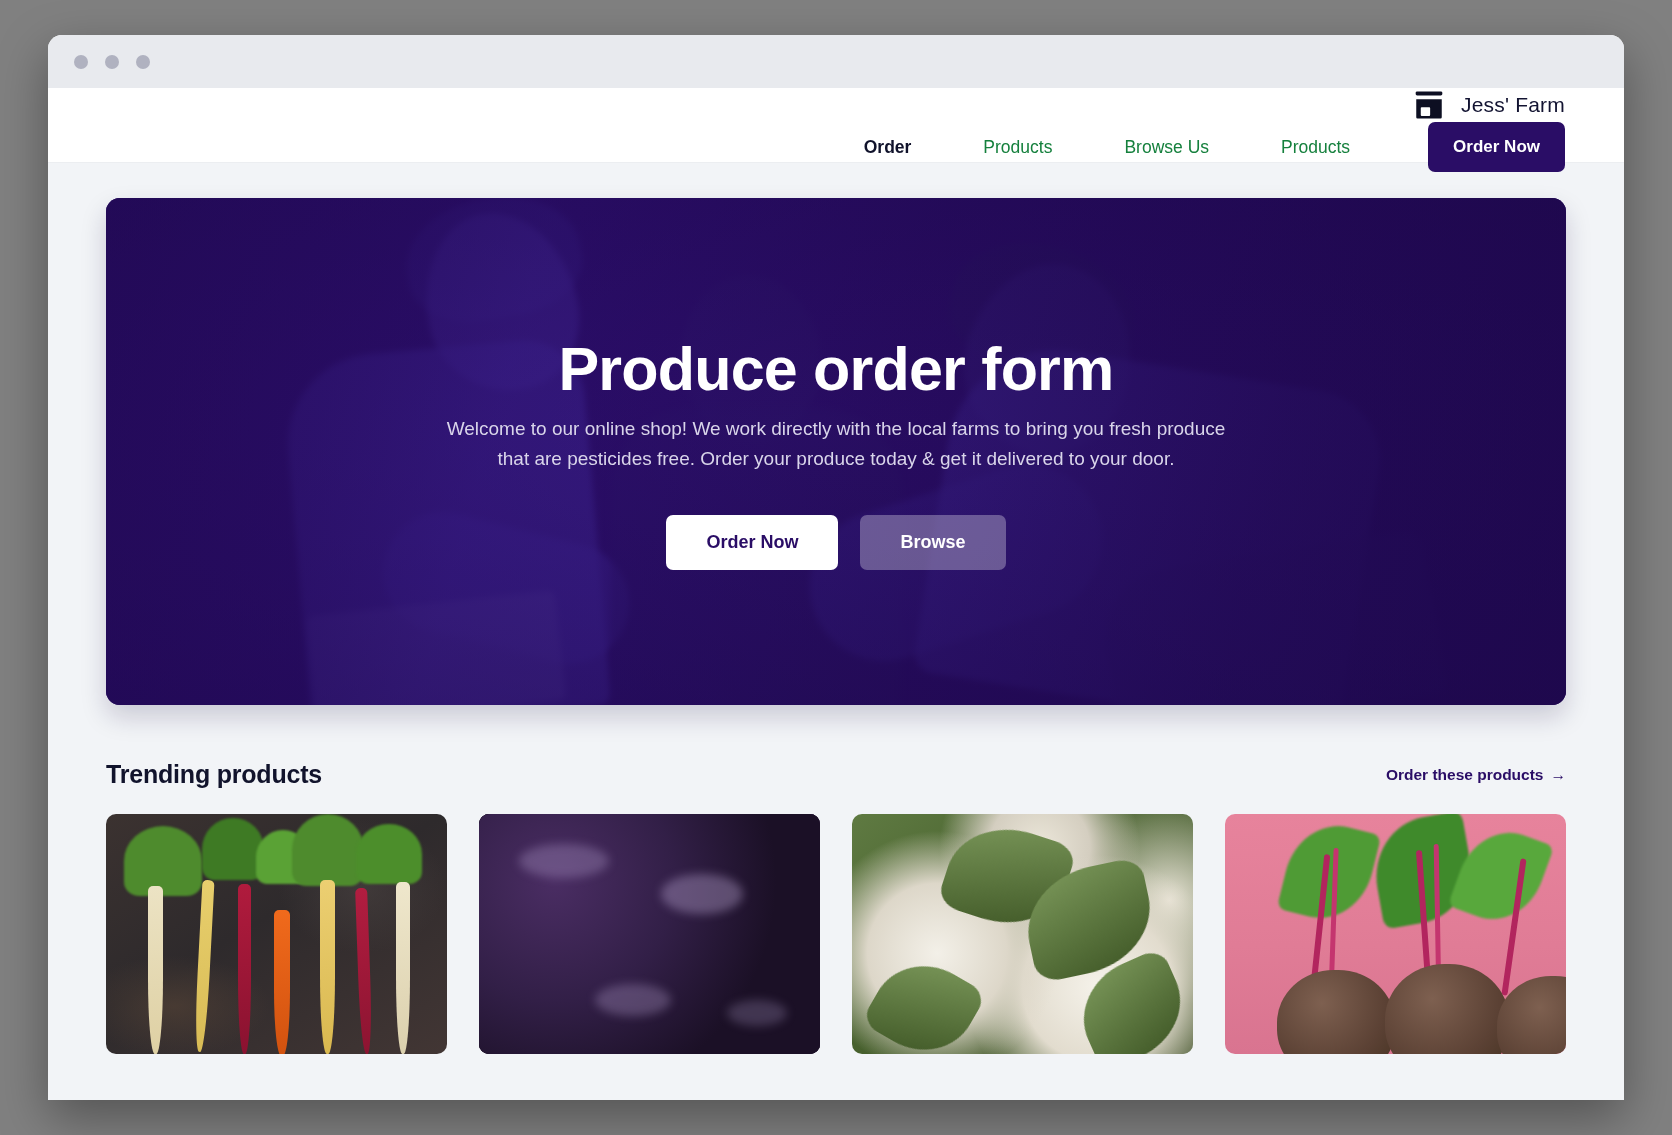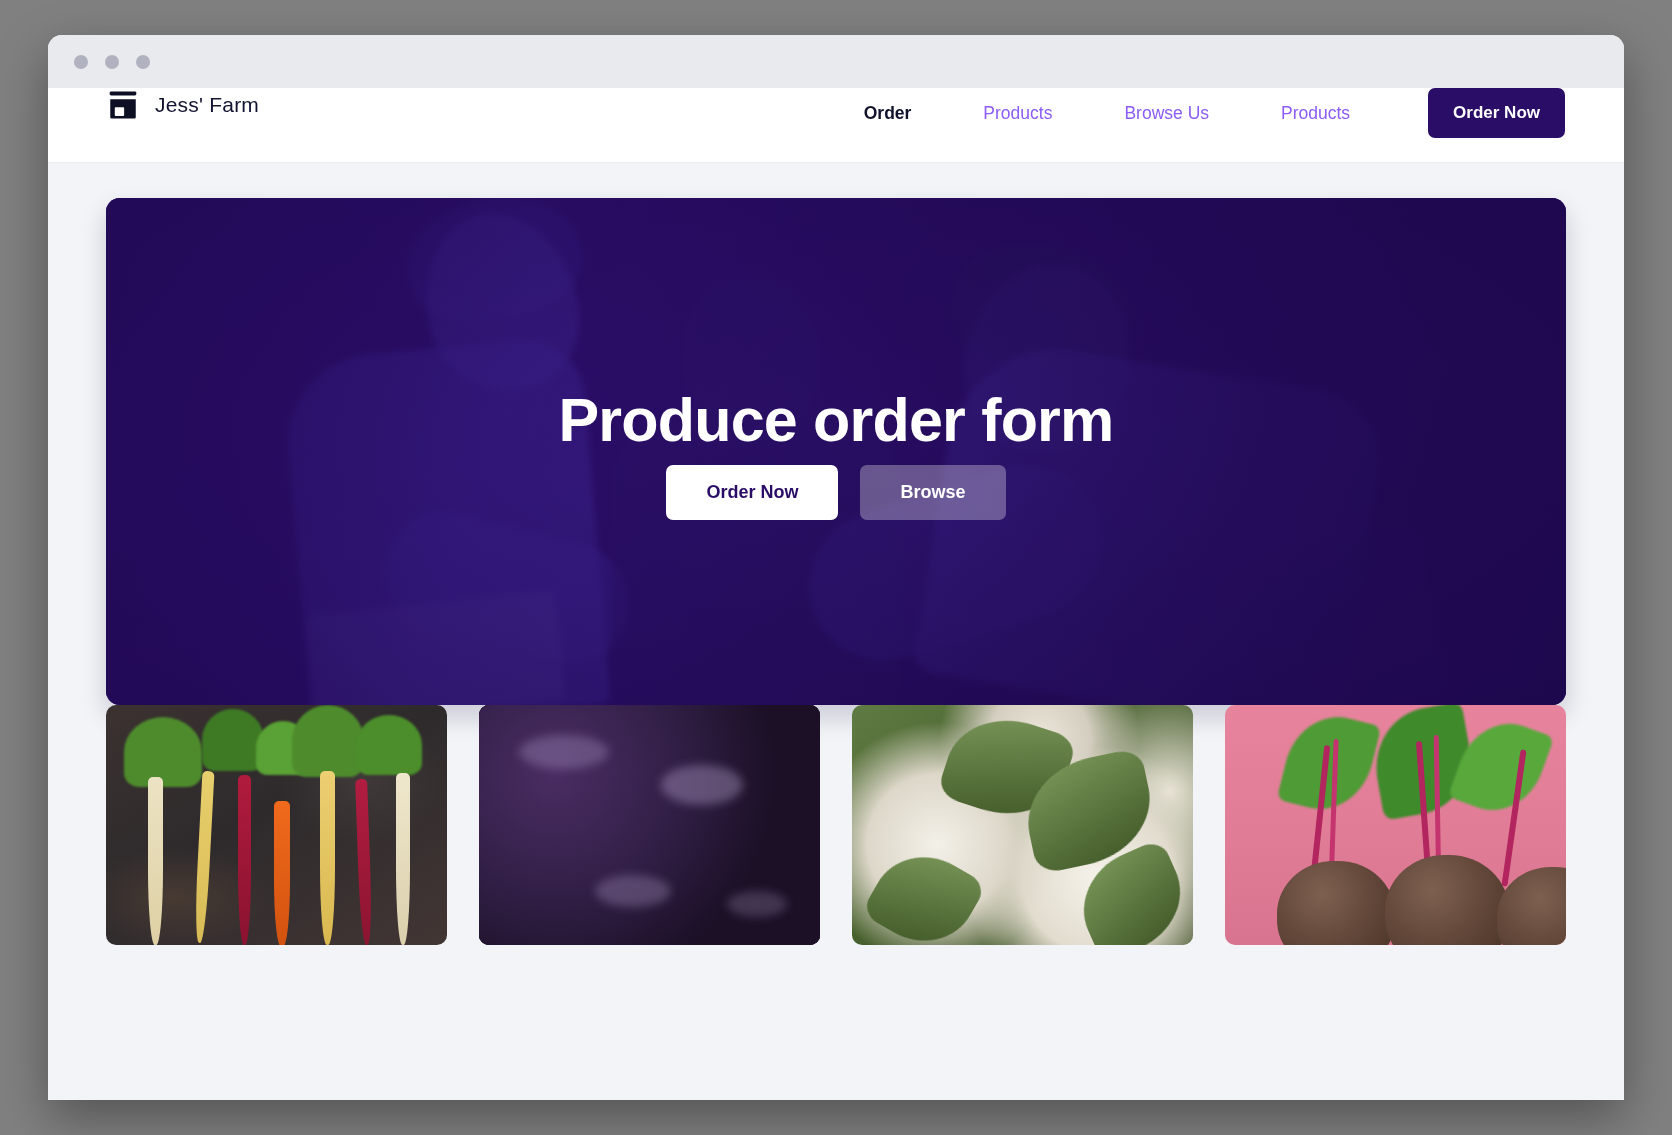--- a/index.html
+++ b/index.html
@@ -38,23 +38,24 @@
     width: 14px; height: 14px;
     border-radius: 50%;
     background: #b0b2c0;
   }
 
   
   .site-nav {
     height: 75px;
     background: #ffffff;
     display: flex;
-    align-items: flex-start;
+    align-items: flex-end;
     padding: 0 59px 0 58px;
     border-bottom: 1px solid #eceef1;
+    flex-direction: column;
   }
   .brand {
     display: flex;
     align-items: center;
     gap: 15px;
   }
   .brand-mark { width: 34px; height: 34px; display: block; }
   .brand-name {
     font-size: 21px;
     color: #121331;
@@ -63,21 +64,21 @@
   }
 
   .nav-links {
     margin-left: auto;
     display: flex;
     align-items: center;
     gap: 0;
   }
   .nav-link {
     font-size: 17.5px;
-    color: #8b5cf6;
+    color: #15803d;
     padding: 0 36px;
     text-decoration: none;
     white-space: nowrap;
   }
   .nav-link.active {
     color: #10122b;
     font-weight: 700;
   }
 
   .nav-cta {
@@ -379,27 +380,35 @@
         <span class="fig fig-b-hair"></span>
         <span class="fig fig-b-head"></span>
         <span class="fig fig-b-body"></span>
         <span class="fig fig-b-leg"></span>
       </div>
       <div class="hero-tint"></div>
       <div class="hero-vignette"></div>
 
       <div class="hero-content">
         <h1 class="hero-title">Produce order form</h1>
+        <p class="hero-sub">Welcome to our online shop! We work directly with the local farms to bring you fresh produce that are pesticides free. Order your produce today &amp; get it delivered to your door.</p>
         <div class="hero-actions">
           <button class="btn-primary-light">Order Now</button>
           <button class="btn-ghost">Browse</button>
         </div>
       </div>
     </section>
 
+    <div class="section-head">
+      <h2 class="section-title">Trending products</h2>
+      <a class="section-link" href="#">
+        <span>Order these products</span>
+        <span>→</span>
+      </a>
+    </div>
 
     <div class="product-grid">
 
       <div class="product-card">
         <div class="product-img img-carrots">
           <span class="greens" style="left:18px;top:12px;width:78px;height:70px;"></span>
           <span class="greens" style="left:96px;top:4px;width:62px;height:62px;background:#3e7a24;"></span>
           <span class="greens" style="left:150px;top:16px;width:54px;height:54px;background:#5aa235;"></span>
           <span class="greens" style="left:186px;top:0px;width:72px;height:72px;"></span>
           <span class="greens" style="left:250px;top:10px;width:66px;height:60px;background:#4c8e2b;"></span>

